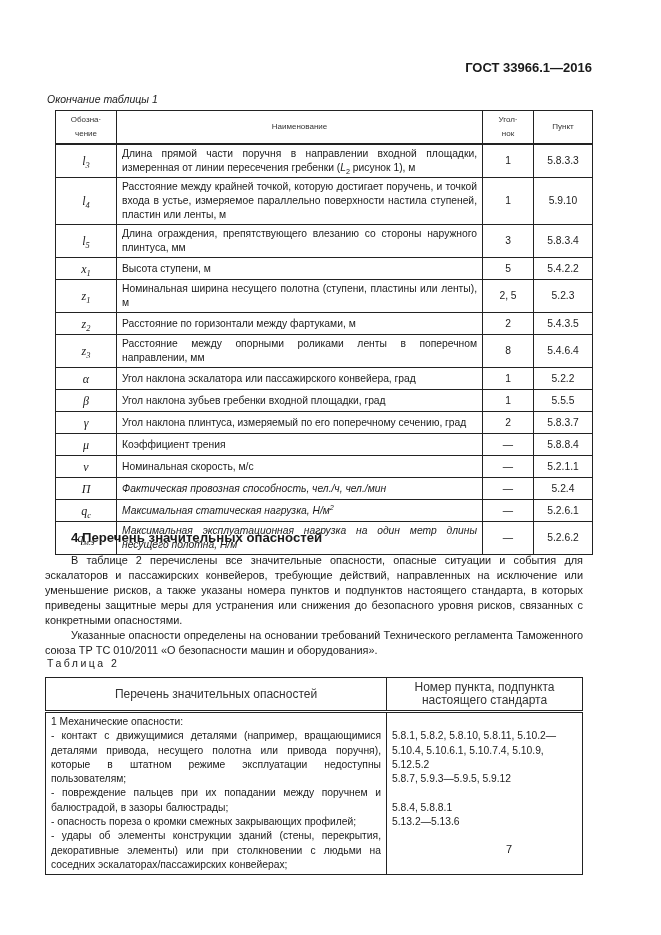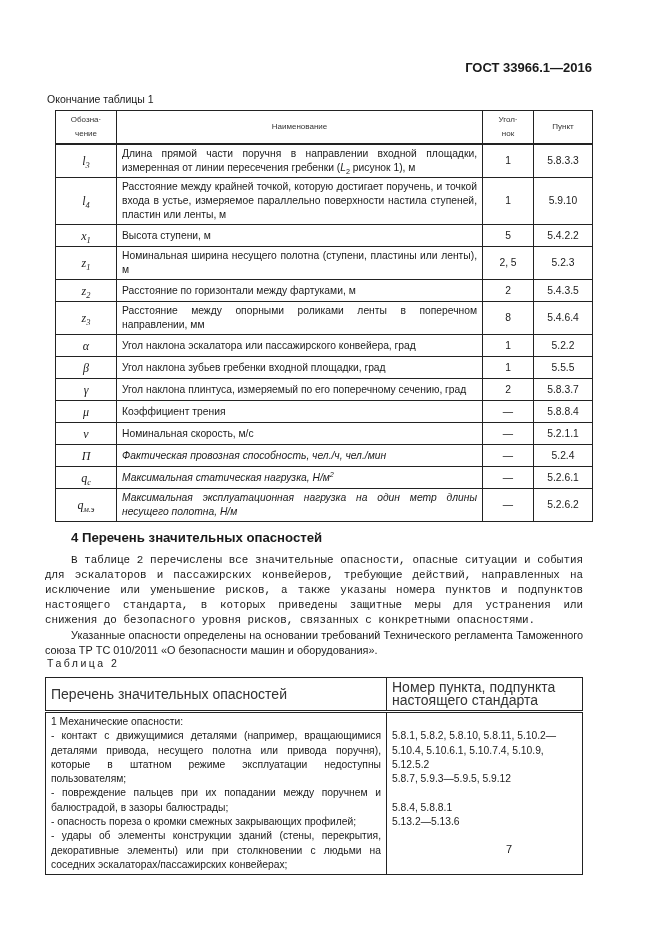--- a/index.html
+++ b/index.html
@@ -1,41 +1,41 @@
 <!DOCTYPE html>
 <html><head>
 <meta charset="utf-8">
 <style>
   html, body { margin: 0; padding: 0; background: #ffffff; }
   body { width: 661px; height: 935px; position: relative; overflow: hidden; color: #1a1a1a;
          font-family: "Liberation Sans", "DejaVu Sans", sans-serif; }
   .doc-code { position: absolute; top: 60px; right: 69px; font-weight: bold; font-size: 13px; }
-  .caption1 { position: absolute; top: 93px; left: 47px; font-size: 10.5px; }
+  .caption1 { position: absolute; top: 93px; left: 47px; font-style: italic; font-size: 10.5px; }
   table { border-collapse: collapse; position: absolute; }
   #t1 { top: 110px; left: 45px; width: 538px; font-size: 10.3px; margin-left: 10px; }
   #t1 td, #t1 th { border: 1px solid #222; padding: 2px 5px; line-height: 14px; vertical-align: middle; }
   #t1 thead th { font-weight: normal; font-size: 8px; color: #333; height: 25px; text-align: center; border-bottom: 2px solid #222; }
   #t1 td.sym { text-align: center; font-style: italic; width: 50px; font-family: "Liberation Serif", serif; font-size: 12px; }
   #t1 td.fig { text-align: center; width: 40px; }
   #t1 td.pt  { text-align: center; width: 48px; }
   #t1 td.name { text-align: justify; }
   #t1 td.it { font-style: italic; }
   #t1 tr.h1 td { height: 27px; }
   #t1 tr.h2 td { height: 38px; }
   #t1 tr.h0 td { height: 17px; }
   sub, sup { font-size: 70%; line-height: 0; }
   .sec-title { position: absolute; top: 530px; left: 71px; font-weight: bold; font-size: 13.2px; }
   .para { position: absolute; left: 45px; width: 538px; font-size: 10.9px; line-height: 15px; text-align: justify; }
   .para .indent { display: inline-block; width: 26px; }
-  #p1 { top: 553px; font-family: Liberation Mono, monospace; }
+  #p1 { top: 553px; }
   #p2 { top: 628px; }
   .caption2 { position: absolute; top: 657px; left: 47px; font-size: 10.5px; letter-spacing: 2.5px; }
   #t2 { top: 677px; left: 45px; width: 538px; font-size: 10.3px; }
   #t2 td, #t2 th { border: 1px solid #222; padding: 2px 5px; vertical-align: top; }
-  #t2 thead th { font-weight: normal; font-size: 14px; color: #333; height: 28px; text-align: left; vertical-align: middle; border-bottom: 3px double #222; line-height: 13px; }
+  #t2 thead th { font-weight: normal; font-size: 12px; color: #333; height: 28px; text-align: center; vertical-align: middle; border-bottom: 3px double #222; line-height: 13px; }
   #t2 th.c2, #t2 td.c2 { width: 185px; }
   #t2 td { line-height: 14.3px; }
   #t2 .line { display: block; }
   #t2 .hz { text-align: justify; text-align-last: left; }
   .page-num { position: absolute; top: 843px; left: 506px; font-size: 11px; }
 </style>
 </head>
 <body>
 
 <div class="doc-code">ГОСТ 33966.1—2016</div>
@@ -56,20 +56,26 @@
       <td class="sym"><span>l</span><sub>3</sub></td>
       <td class="name"><span>Длина прямой части поручня в направлении входной площадки, измеренная от линии пересечения гребенки (</span><i>L</i><sub>2</sub><span> рисунок 1), м</span></td>
       <td class="fig">1</td>
       <td class="pt">5.8.3.3</td>
     </tr>
     <tr class="h2">
       <td class="sym"><span>l</span><sub>4</sub></td>
       <td class="name">Расстояние между крайней точкой, которую достигает поручень, и точкой входа в устье, измеряемое параллельно поверхности настила ступеней, пластин или ленты, м</td>
       <td class="fig">1</td>
       <td class="pt">5.9.10</td>
+    </tr>
+    <tr class="h1">
+      <td class="sym"><span>l</span><sub>5</sub></td>
+      <td class="name">Длина ограждения, препятствующего влезанию со стороны наружного плинтуса, мм</td>
+      <td class="fig">3</td>
+      <td class="pt">5.8.3.4</td>
     </tr>
     <tr class="h0">
       <td class="sym"><span>x</span><sub>1</sub></td>
       <td class="name">Высота ступени, м</td>
       <td class="fig">5</td>
       <td class="pt">5.4.2.2</td>
     </tr>
     <tr class="h0">
       <td class="sym"><span>z</span><sub>1</sub></td>
       <td class="name">Номинальная ширина несущего полотна (ступени, пластины или ленты), м</td>

